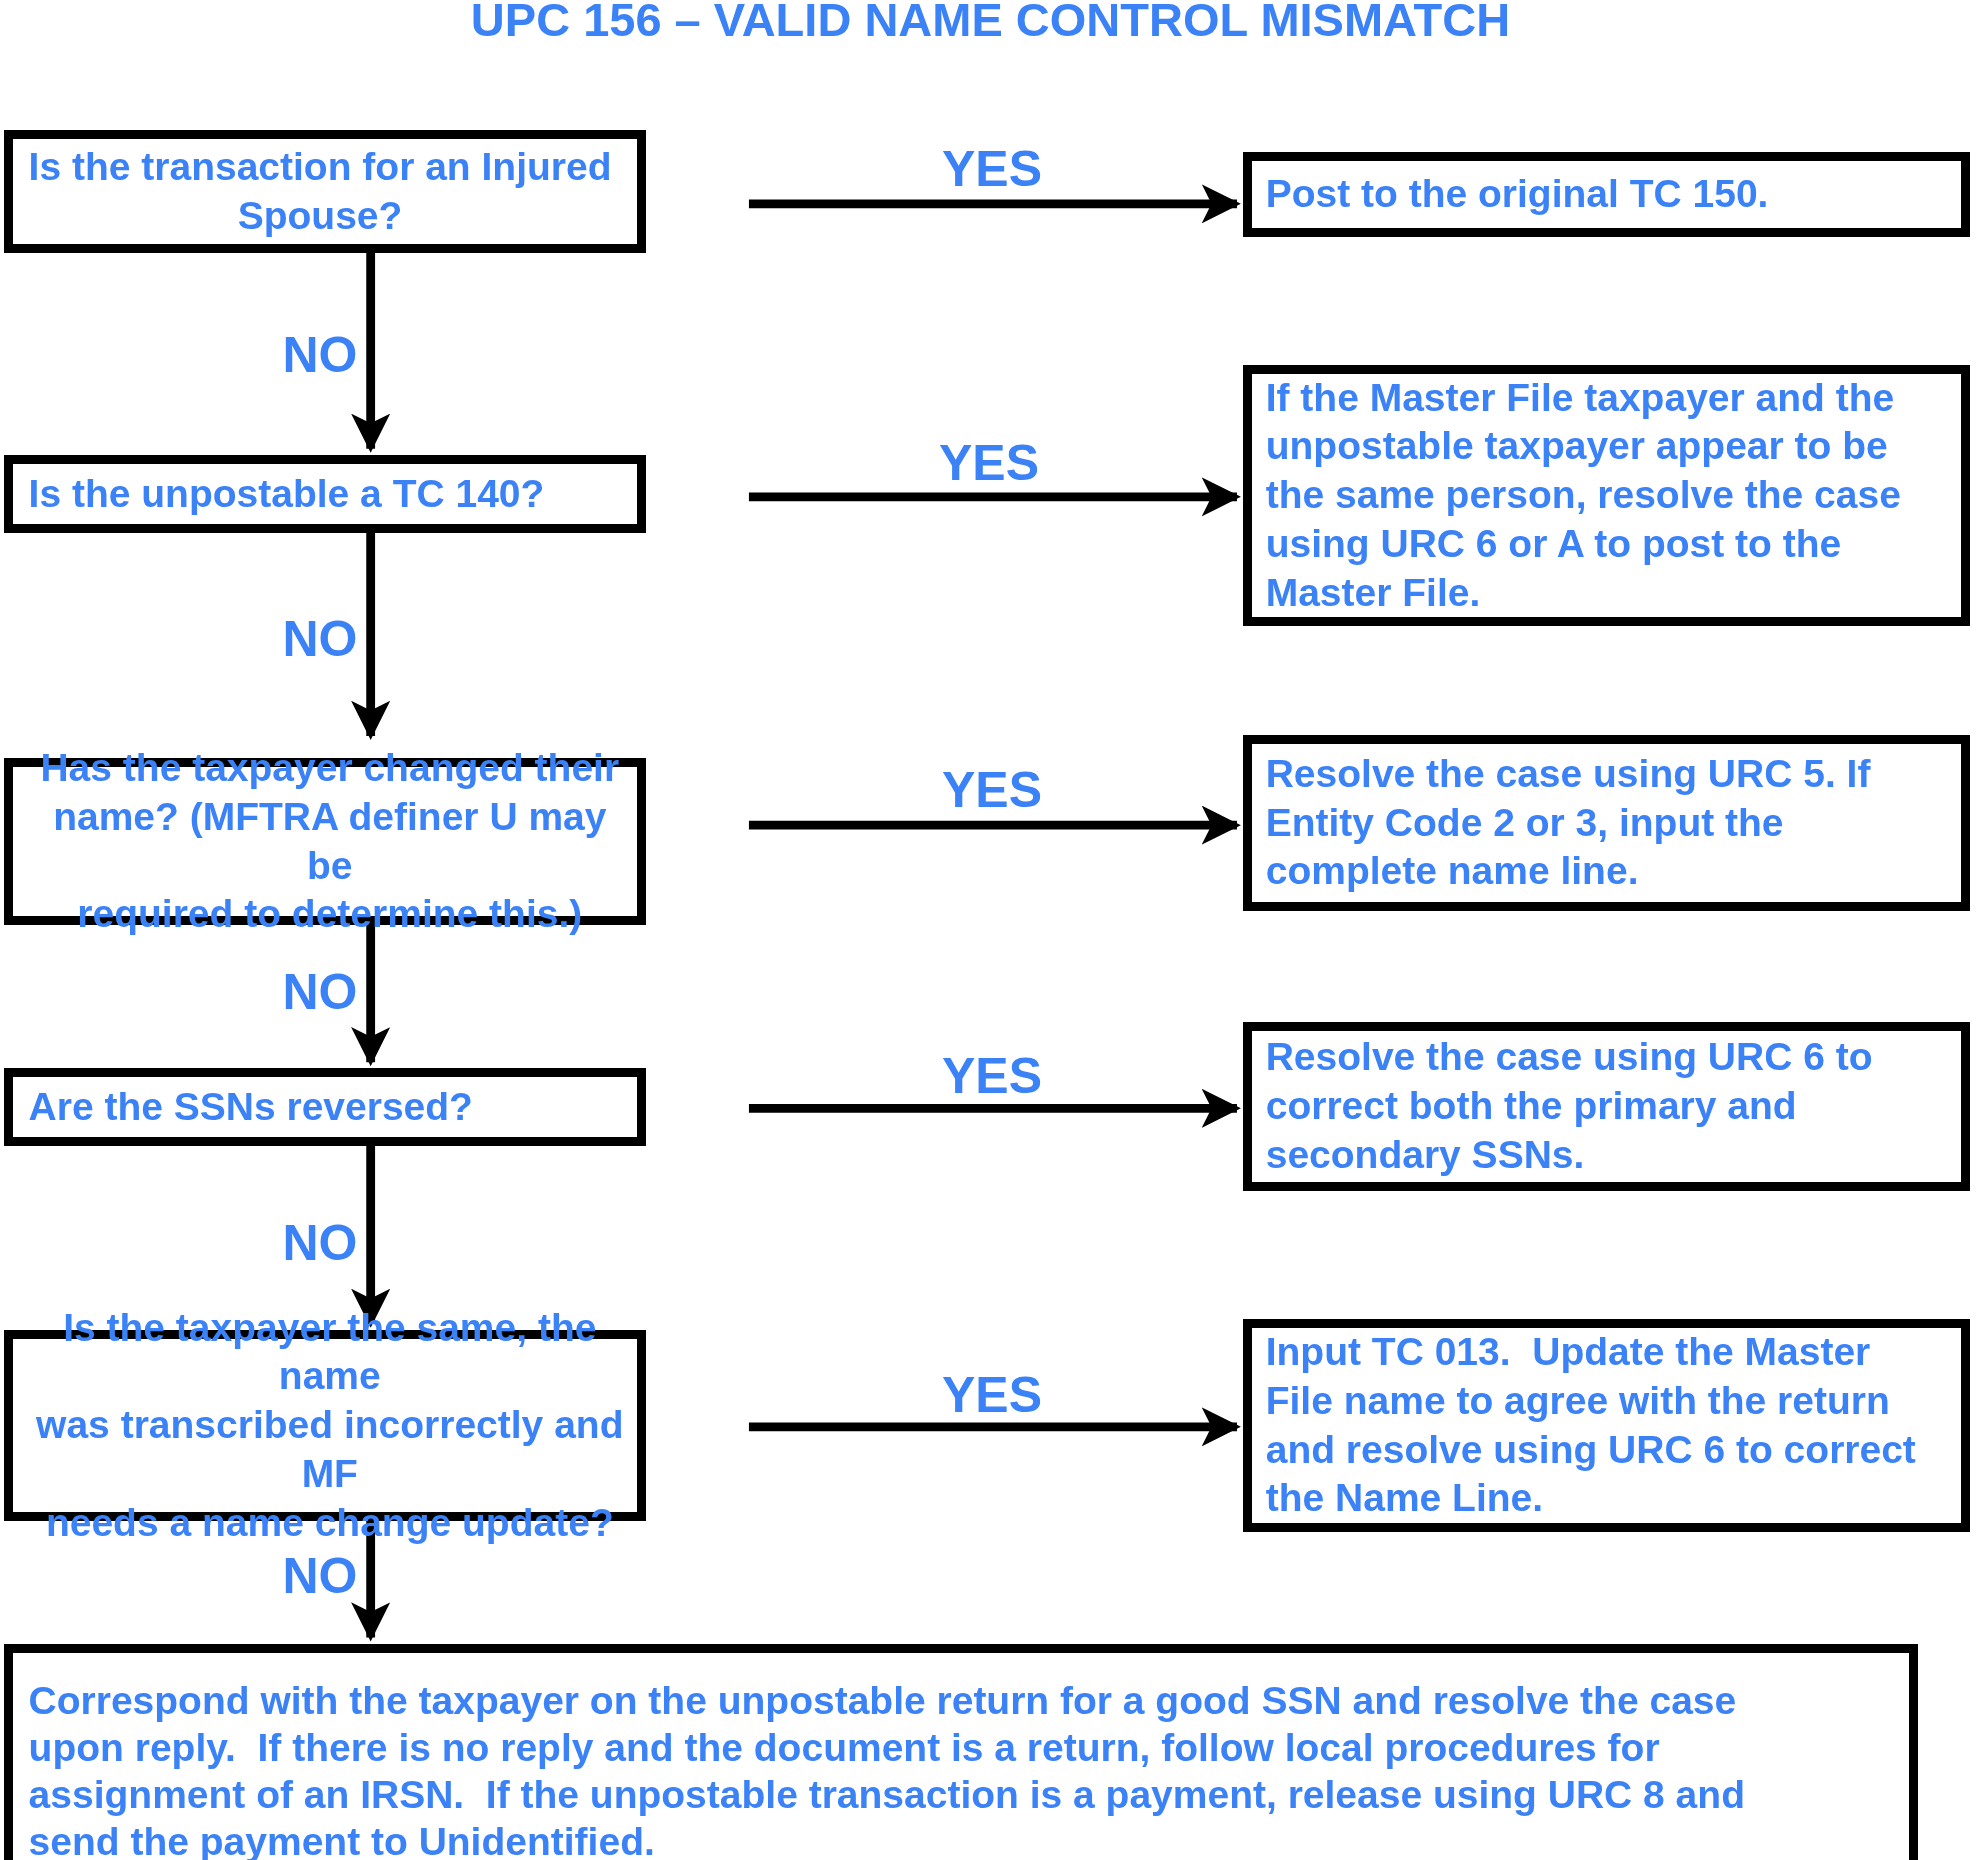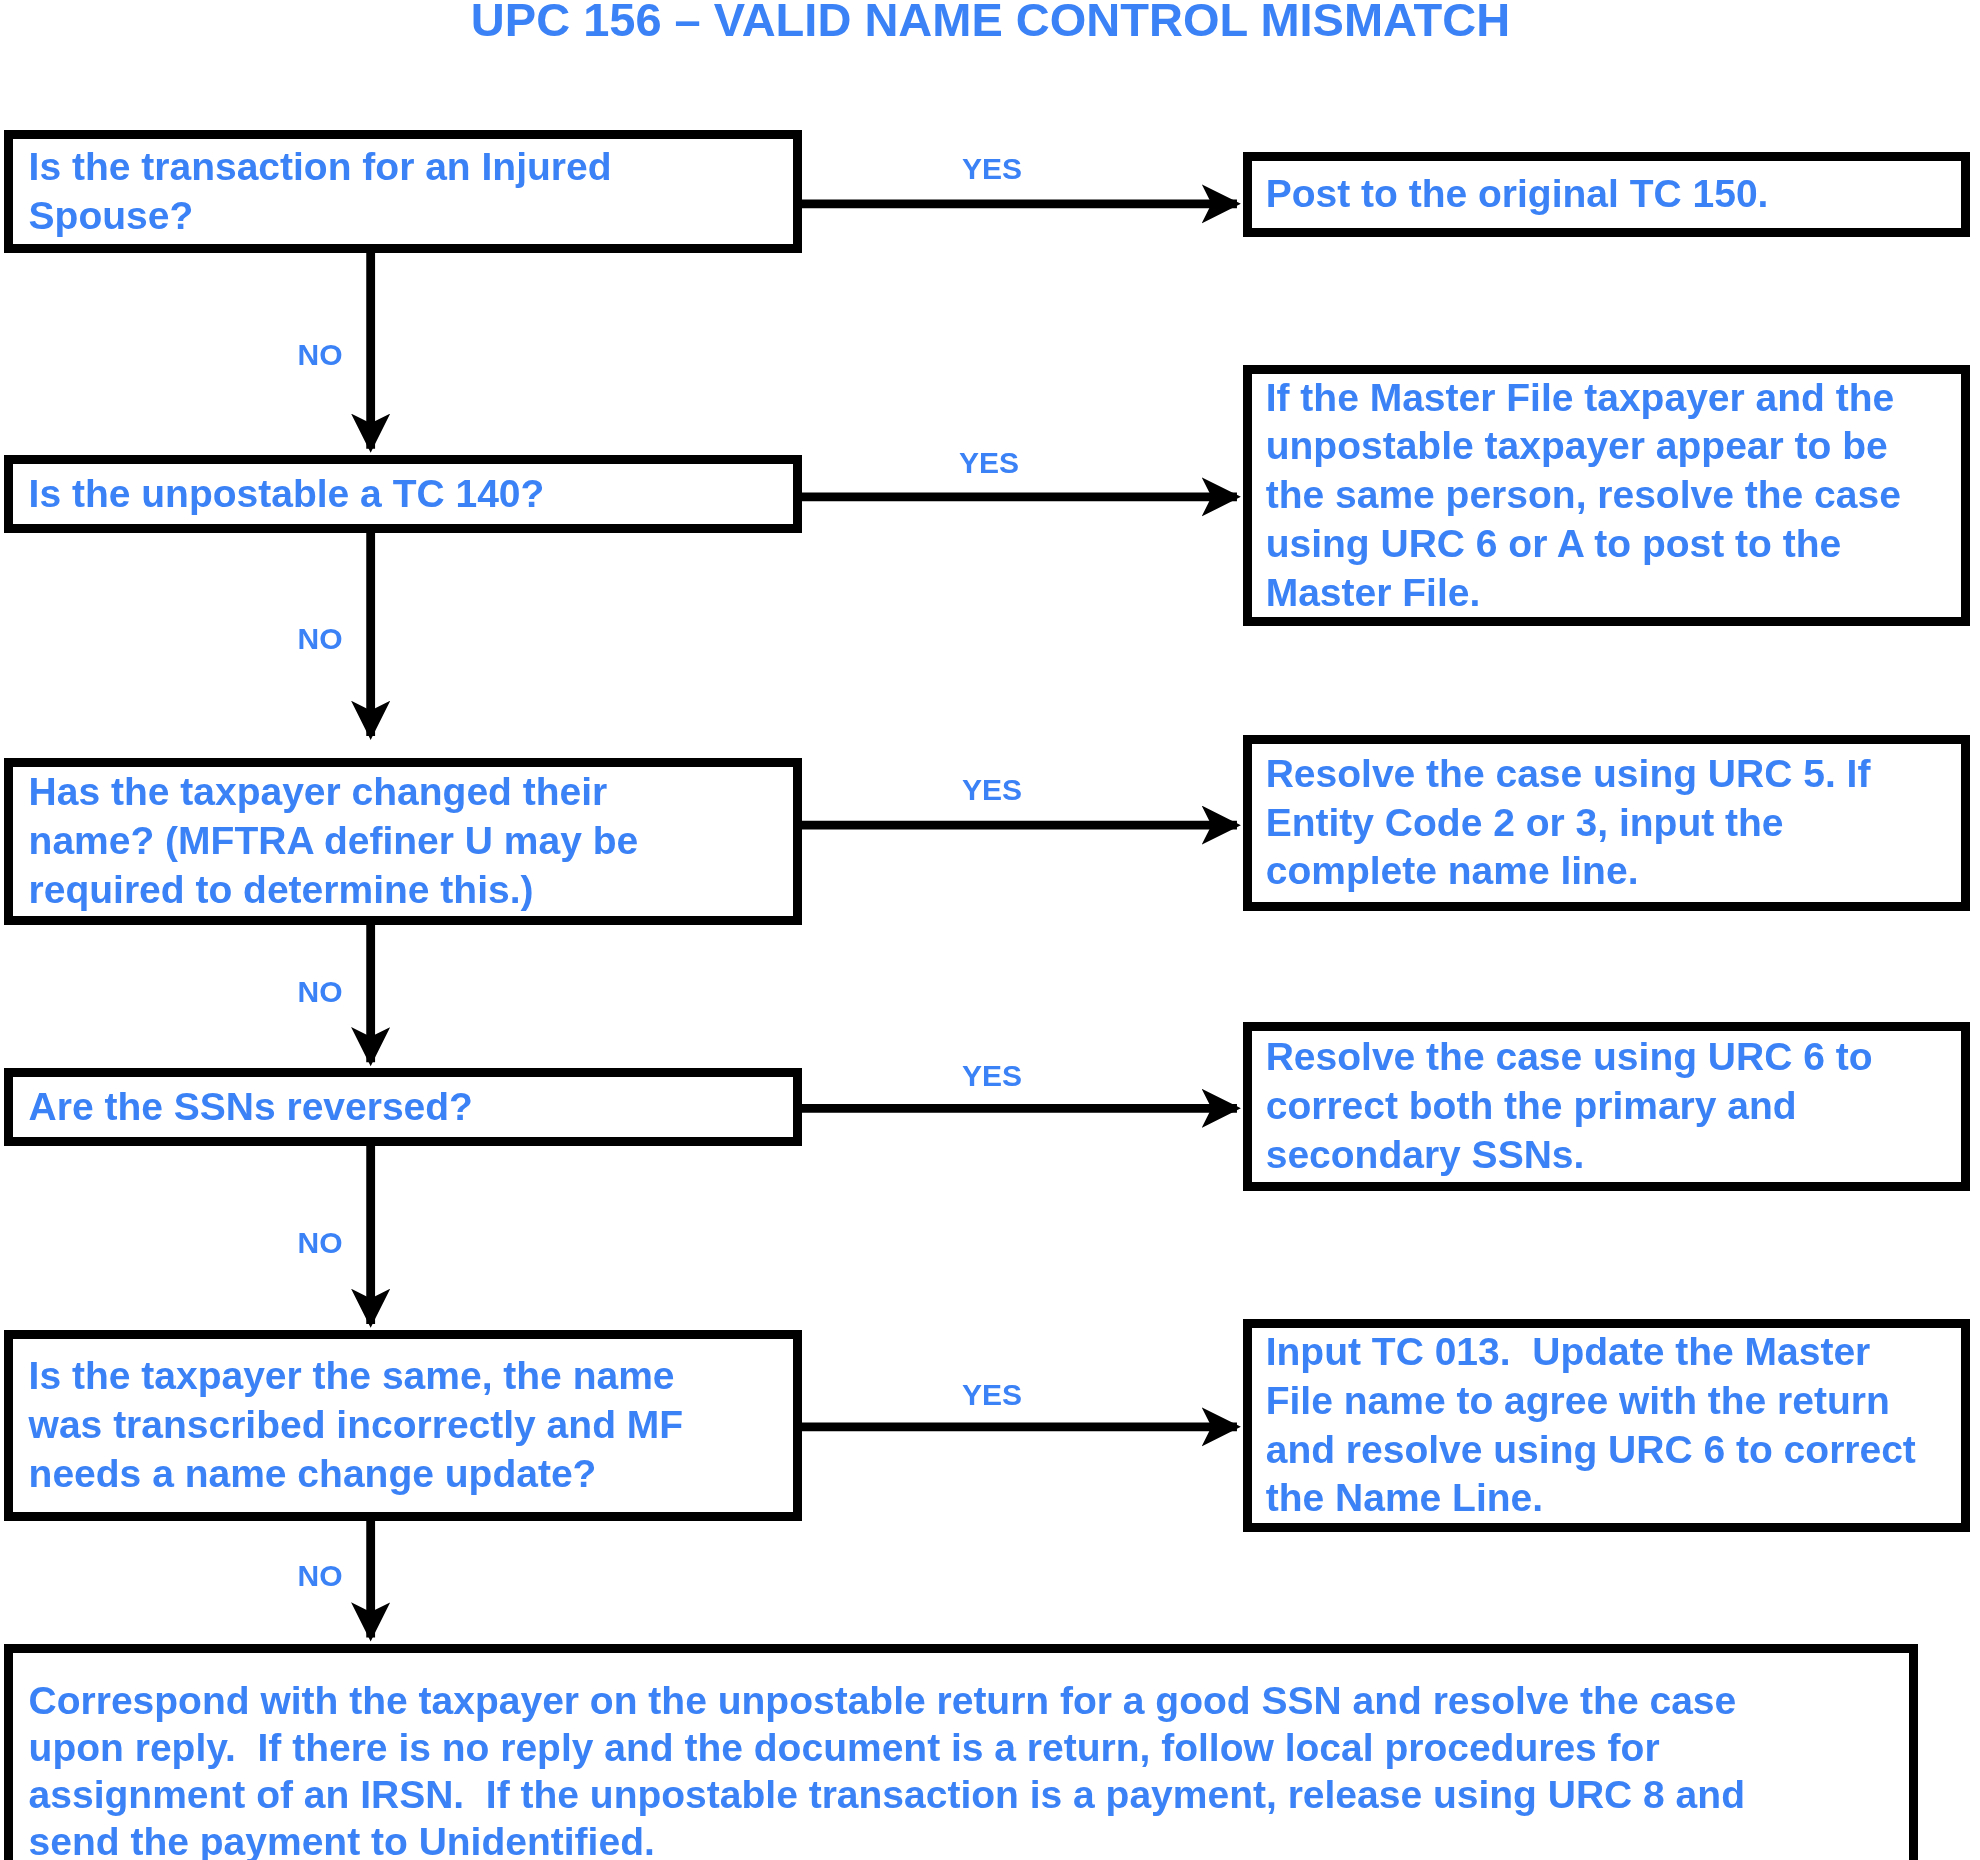--- a/index.html
+++ b/index.html
@@ -30,38 +30,39 @@
     background:#ffffff;
     display:flex;
     align-items:center;
     font-size:39px;
     font-weight:bold;
     line-height:1.25;
     white-space:pre-wrap;
   }
   .decision{
     left:3.9px;
-    width:798px;
+    width:642px;
     padding:2px 5.9px 2px 15.7px;
+    text-align:center;
   }
   .action{
     left:1243px;
     width:727px;
     padding:2px 5.9px 2px 13.7px;
   }
   .final{
     left:3.9px;
     width:1914px;
     padding:2px 5.9px 2px 15.7px;
     line-height:1.2;
   }
   .clabel{
     position:absolute;
     transform:translate(-50%,-50%);
-    font-size:30px;
+    font-size:50px;
     font-weight:bold;
     white-space:nowrap;
   }
   .connector-layer{
     position:absolute;
     top:0;left:0;
     width:1981px;
     height:1860px;
   }
   .connector-layer line{

